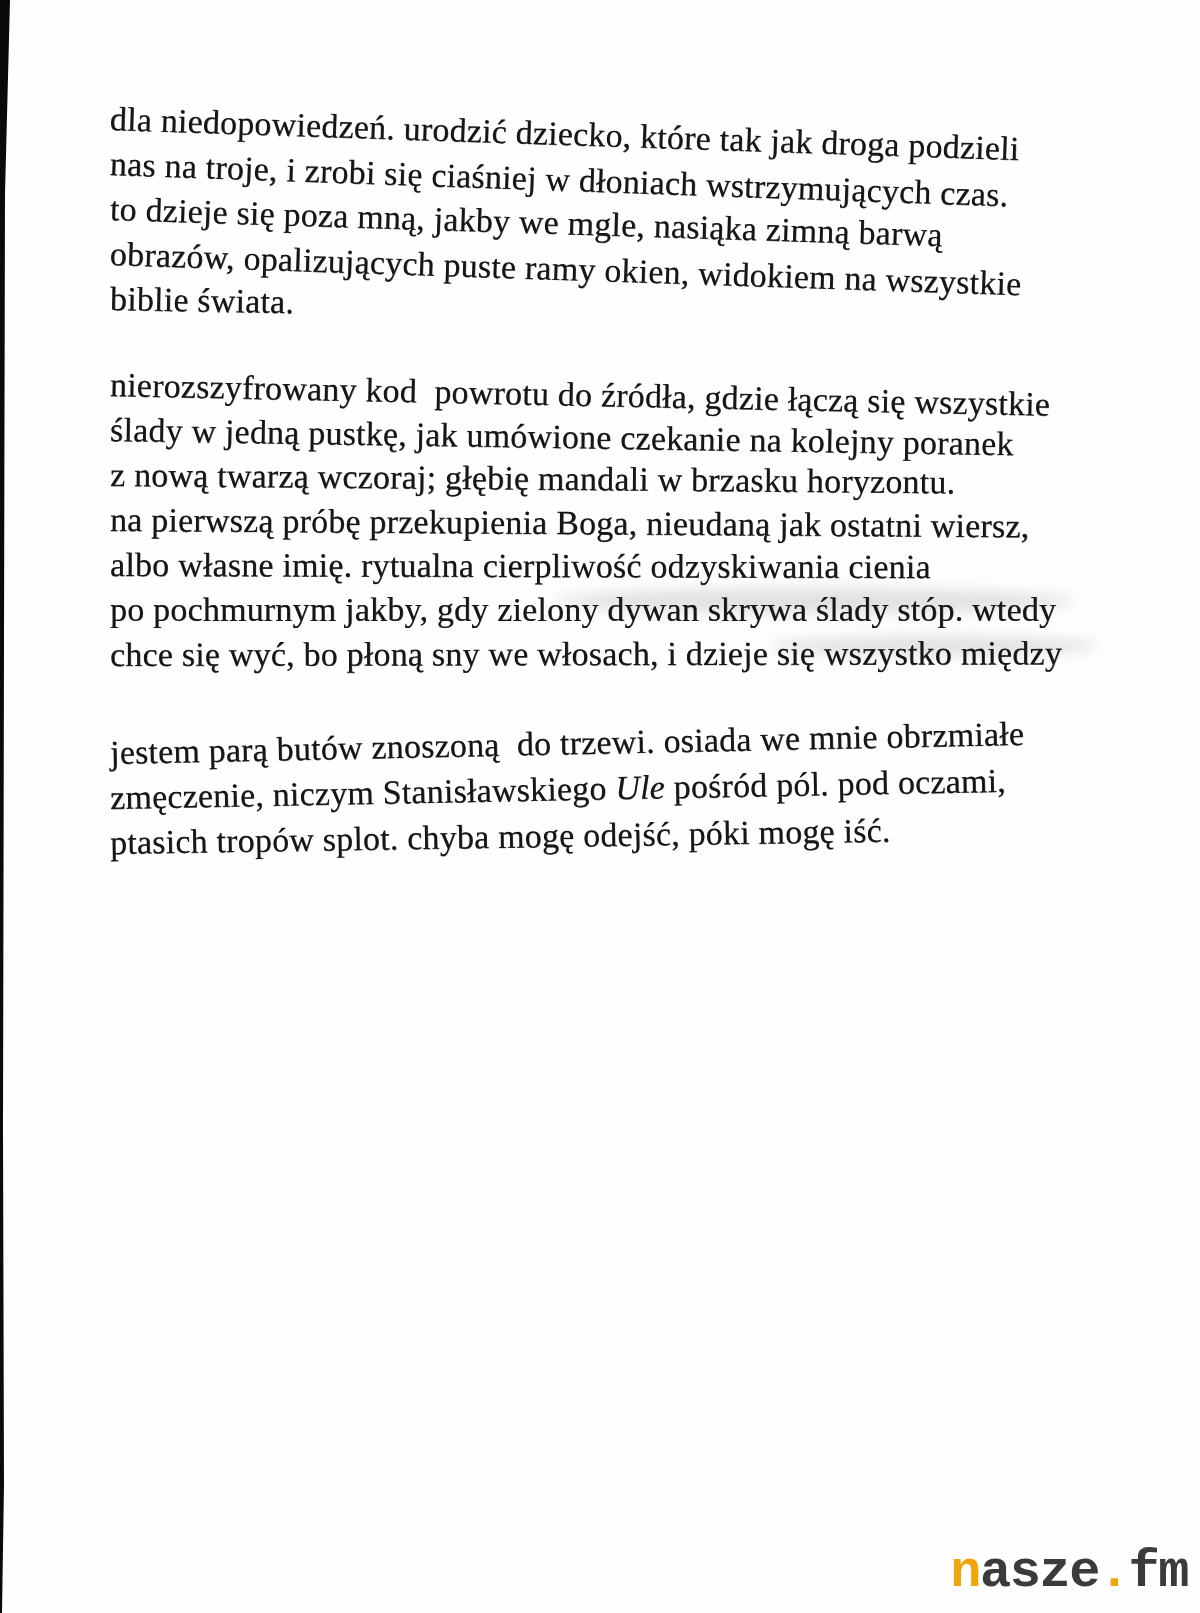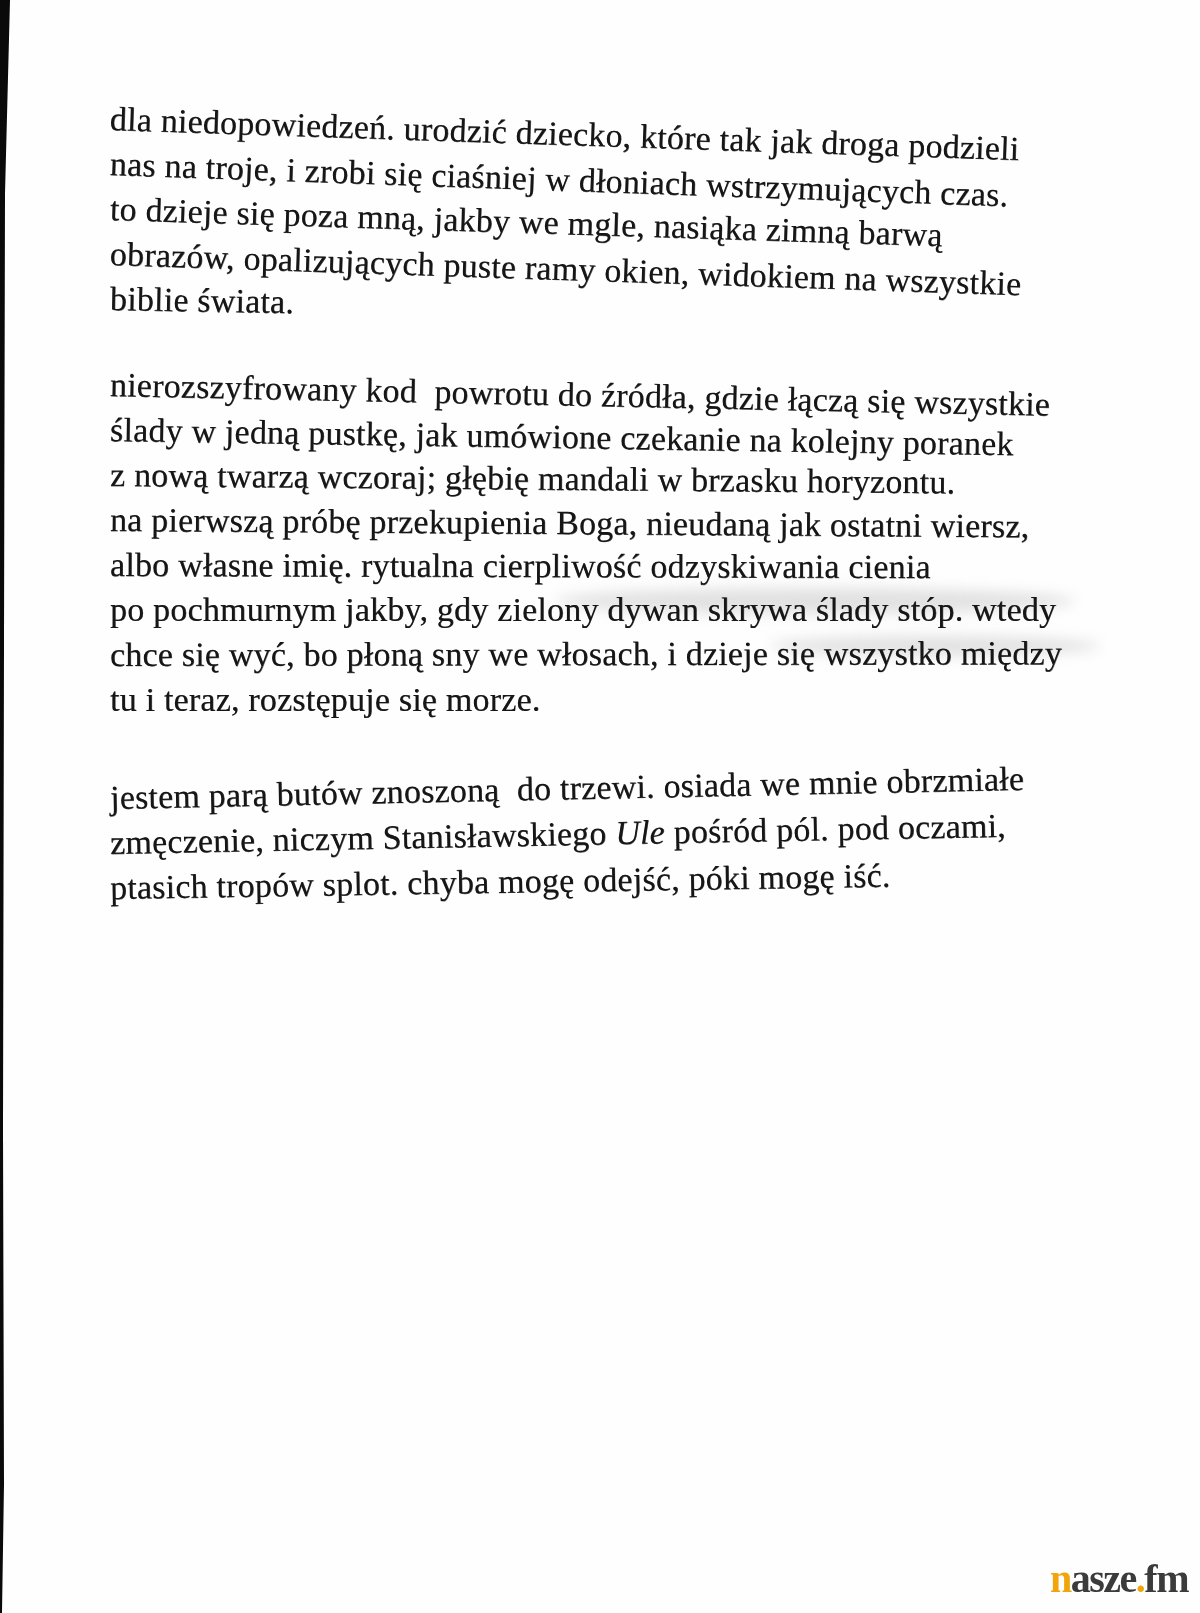--- a/index.html
+++ b/index.html
@@ -50,23 +50,23 @@
     filter: blur(7px);
     border-radius: 50%;
   }
   .smudge-1 { left: 555px; top: 588px; width: 520px; height: 26px; }
   .smudge-2 { left: 770px; top: 636px; width: 330px; height: 20px; }
   
   .watermark {
     position: absolute;
     right: 12px;
     bottom: 14px;
-    font-family: Liberation Serif, serif;
+    font-family: Liberation Mono, monospace;
     font-weight: bold;
-    font-size: 40px;
+    font-size: 52px;
     letter-spacing: -1.5px;
     line-height: 1;
     user-select: none;
   }
   .wm-accent { color: var(--wm-accent, #F0A50A); }
   .wm-dark   { color: var(--wm-text, #3B3B3B); }
 </style>
 </head>
 <body>
 
@@ -88,21 +88,20 @@
     </div>
 
     <div class="stanza stanza-2">
       <div class="line" style="transform:rotate(1.2deg)">nierozszyfrowany kod  powrotu do źródła, gdzie łączą się wszystkie</div>
       <div class="line" style="transform:rotate(0.9deg)">ślady w jedną pustkę, jak umówione czekanie na kolejny poranek</div>
       <div class="line" style="transform:rotate(0.5deg)">z nową twarzą wczoraj; głębię mandali w brzasku horyzontu.</div>
       <div class="line" style="transform:rotate(0.4deg)">na pierwszą próbę przekupienia Boga, nieudaną jak ostatni wiersz,</div>
       <div class="line" style="transform:rotate(0.15deg)">albo własne imię. rytualna cierpliwość odzyskiwania cienia</div>
       <div class="line" style="transform:rotate(0deg)">po pochmurnym jakby, gdy zielony dywan skrywa ślady stóp. wtedy</div>
       <div class="line" style="transform:rotate(-0.1deg)">chce się wyć, bo płoną sny we włosach, i dzieje się wszystko między</div>
-      <div class="line" style="transform:rotate(0deg)">tu i teraz, rozstępuje się morze.</div>
     </div>
 
     <div class="stanza stanza-3">
       <div class="line" style="transform:rotate(-1.2deg)">jestem parą butów znoszoną  do trzewi. osiada we mnie obrzmiałe</div>
       <div class="line" style="transform:rotate(-1.1deg)"><span>zmęczenie, niczym Stanisławskiego </span><span class="italic">Ule</span><span> pośród pól. pod oczami,</span></div>
       <div class="line" style="transform:rotate(-0.9deg)">ptasich tropów splot. chyba mogę odejść, póki mogę iść.</div>
     </div>
 
   </div>
 

